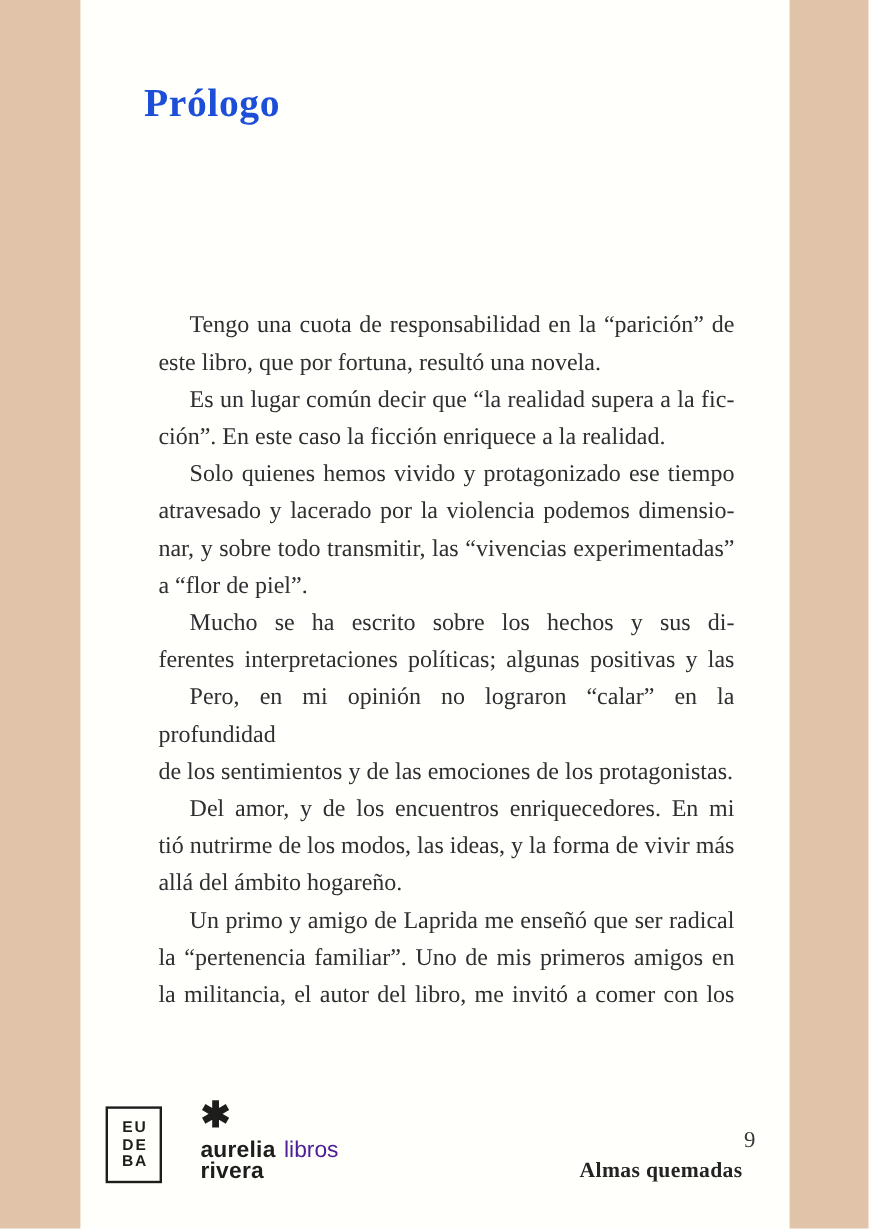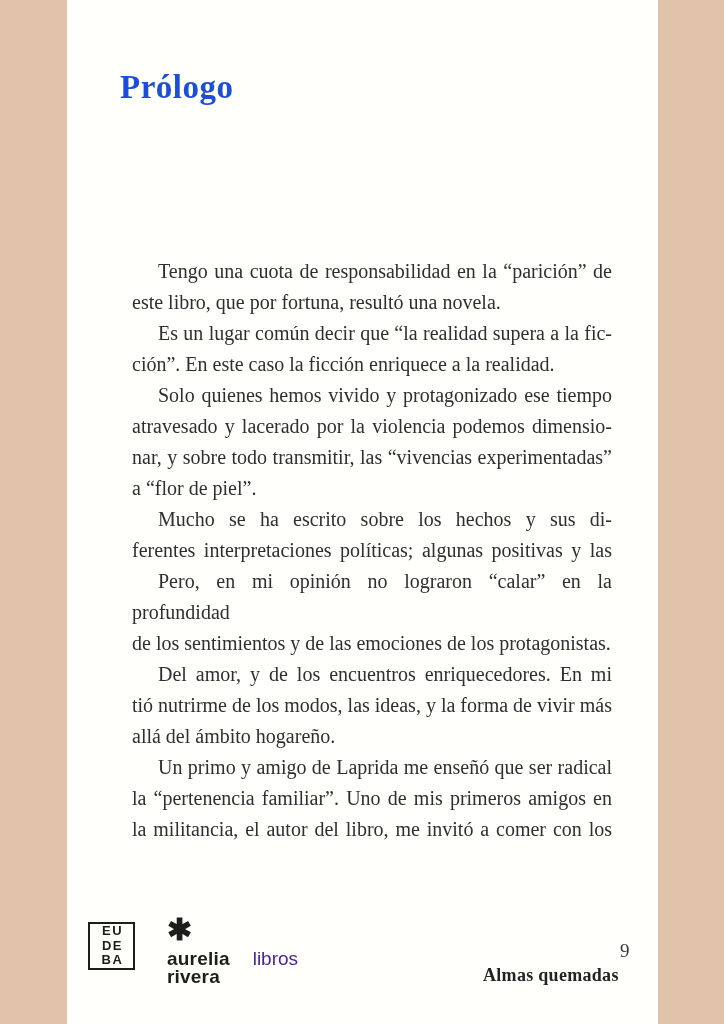--- a/index.html
+++ b/index.html
@@ -57,21 +57,21 @@
   }
   .body-text .line.para-end { text-align-last: left; }
   .body-text .line.first    { text-indent: 26px; }
 
   
   .eudeba-logo {
     position: absolute;
     left: 88px;
     top: 922px;
     width: 47px;
-    height: 48px;
+    height: 64px;
     border: 2.5px solid #1d1d1b;
     display: flex;
     flex-direction: column;
     align-items: center;
     justify-content: center;
     font-family: "Liberation Sans", sans-serif;
     font-weight: 700;
     font-size: 13px;
     line-height: 14.5px;
     letter-spacing: 1.5px;
@@ -88,21 +88,21 @@
   }
   .aurelia-asterisk {
     display: block;
     font-size: 30px;
     line-height: 28px;
     font-weight: 700;
     color: #1d1d1b;
   }
   .aurelia-row {
     display: flex;
-    gap: 23px;
+    gap: 7px;
     align-items: baseline;
     font-size: 19px;
     line-height: 18px;
     margin-top: 6px;
   }
   .aurelia-name   { font-weight: 700; letter-spacing: 0.2px; }
   .aurelia-libros { font-weight: 400; color: #4c1d95; }
   .aurelia-rivera {
     font-weight: 700;
     font-size: 19px;

